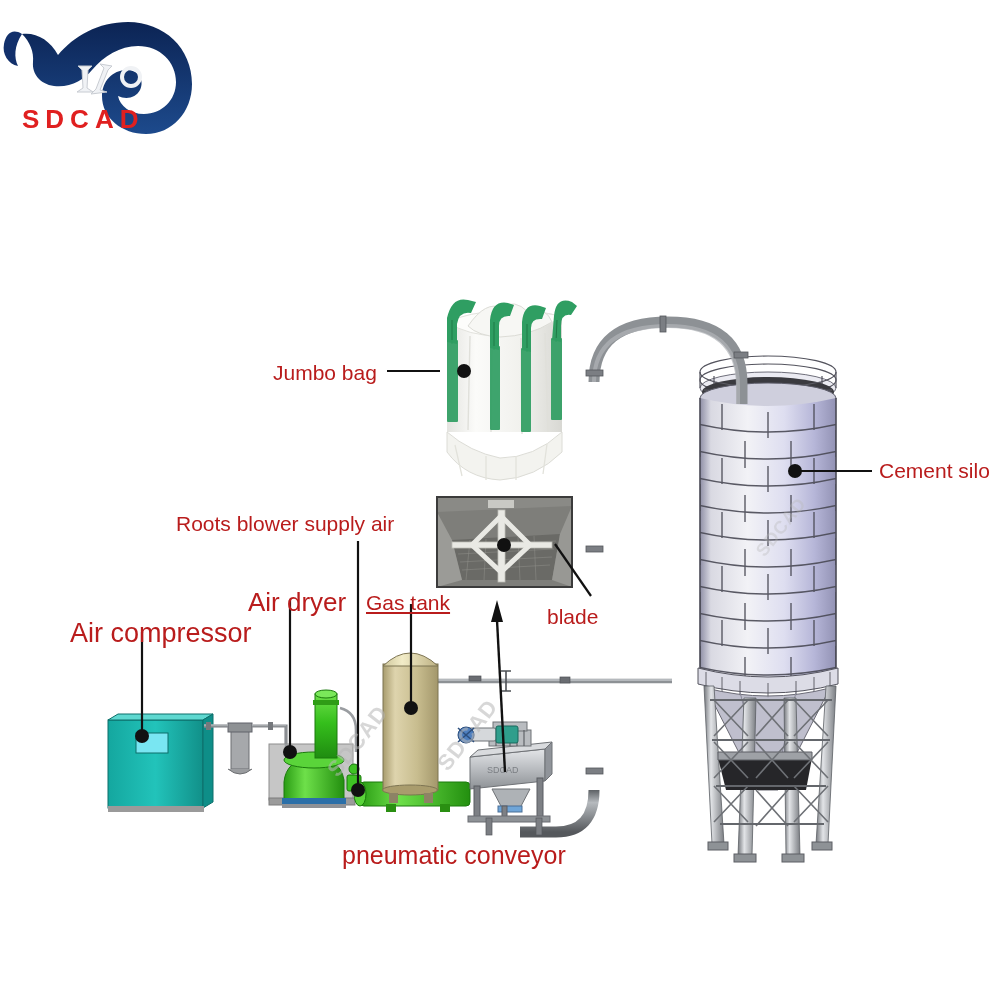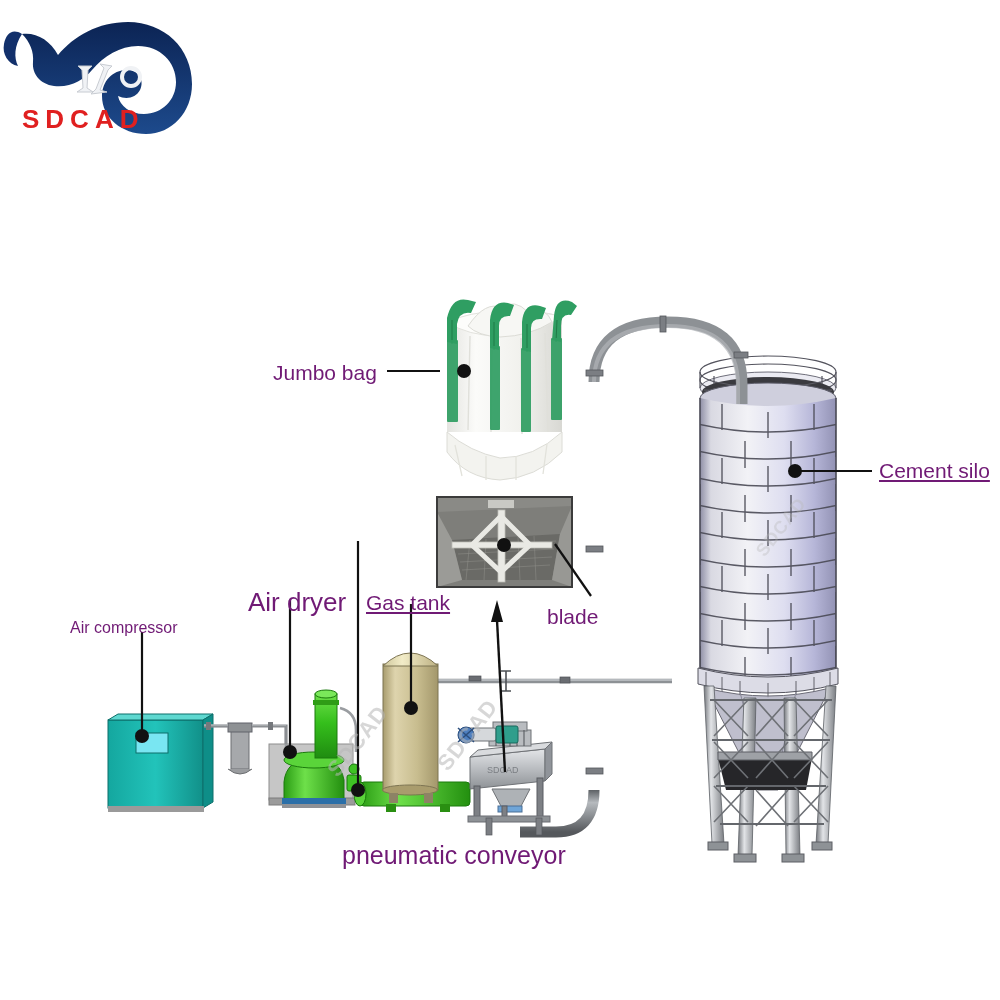--- a/index.html
+++ b/index.html
@@ -1,19 +1,19 @@
 <!DOCTYPE html>
 <html><head>
 <meta charset="utf-8">
 <style>
   html,body{margin:0;padding:0;}
   body{width:1000px;height:1000px;background:#ffffff;position:relative;
        font-family:"Liberation Sans","DejaVu Sans",sans-serif;overflow:hidden;}
   #stage{position:absolute;inset:0;width:1000px;height:1000px;}
-  .lbl{position:absolute;color:#701a75;white-space:nowrap;line-height:1;}
+  .lbl{position:absolute;color:#b91c1c;white-space:nowrap;line-height:1;}
   .wm{position:absolute;color:#b8b8b8;font-size:22px;font-weight:700;
       letter-spacing:1px;opacity:.55;transform:rotate(-52deg);
       transform-origin:left top;pointer-events:none;user-select:none;}
   .logo-text{position:absolute;color:#e02020;font-weight:700;font-size:26px;
       letter-spacing:6px;}
   svg{position:absolute;left:0;top:0;overflow:visible;}
 </style>
 </head>
 <body>
 
@@ -466,21 +466,22 @@
       <circle cx="464" cy="371" r="7"></circle>
       <circle cx="504" cy="545" r="7"></circle>
       <circle cx="795" cy="471" r="7"></circle>
     </g>
   </svg>
 
   <div class="wm" style="left:322px;top:766px;">SDCAD</div>
   <div class="wm" style="left:432px;top:760px;">SDCAD</div>
   <div class="wm" style="left:752px;top:548px;font-size:18px;opacity:.35;">SDCAD</div>
 
-  <div class="lbl" style="left:70px;top:620px;font-size:16px;">Air compressor</div>
+  <div class="lbl" style="left:70px;top:620px;font-size:27px;">Air compressor</div>
   <div class="lbl" style="left:248px;top:589px;font-size:26px;">Air dryer</div>
+  <div class="lbl" style="left:176px;top:513px;font-size:21px;">Roots blower supply air</div>
   <div class="lbl" style="left:366px;top:592px;font-size:21px;text-decoration:underline;">Gas tank</div>
   <div class="lbl" style="left:273px;top:362px;font-size:21px;">Jumbo bag</div>
   <div class="lbl" style="left:547px;top:606px;font-size:21px;">blade</div>
-  <div class="lbl" style="left:879px;top:460px;font-size:21px;text-decoration:underline;">Cement silo</div>
+  <div class="lbl" style="left:879px;top:460px;font-size:21px;">Cement silo</div>
   <div class="lbl" style="left:342px;top:843px;font-size:25px;">pneumatic conveyor</div>
 
 </div>
 
 </body></html>

